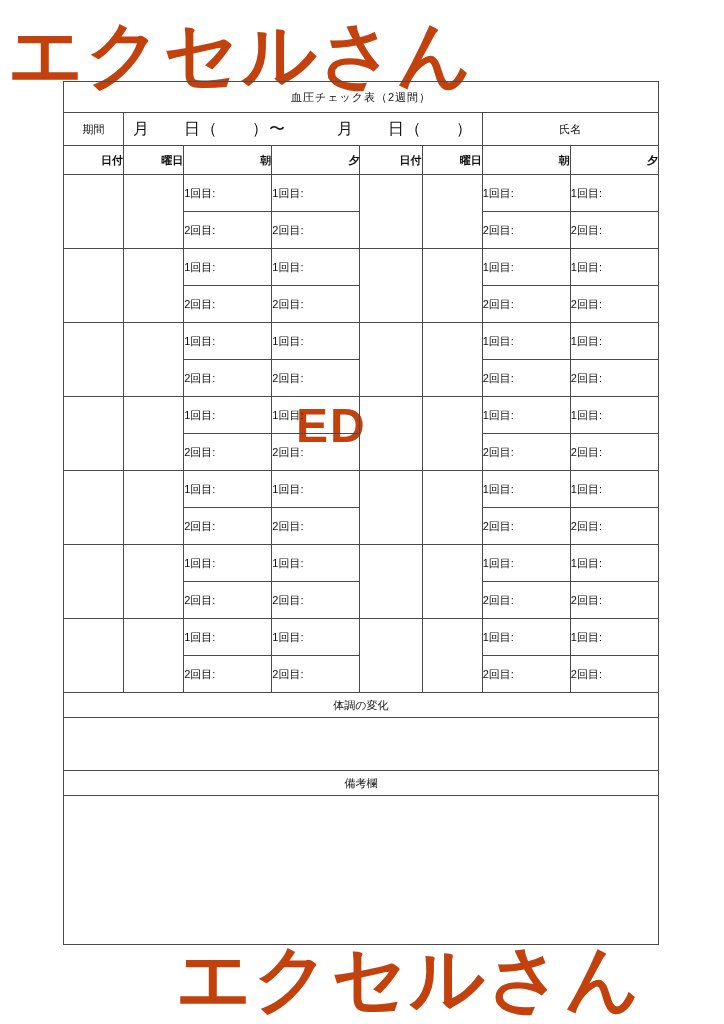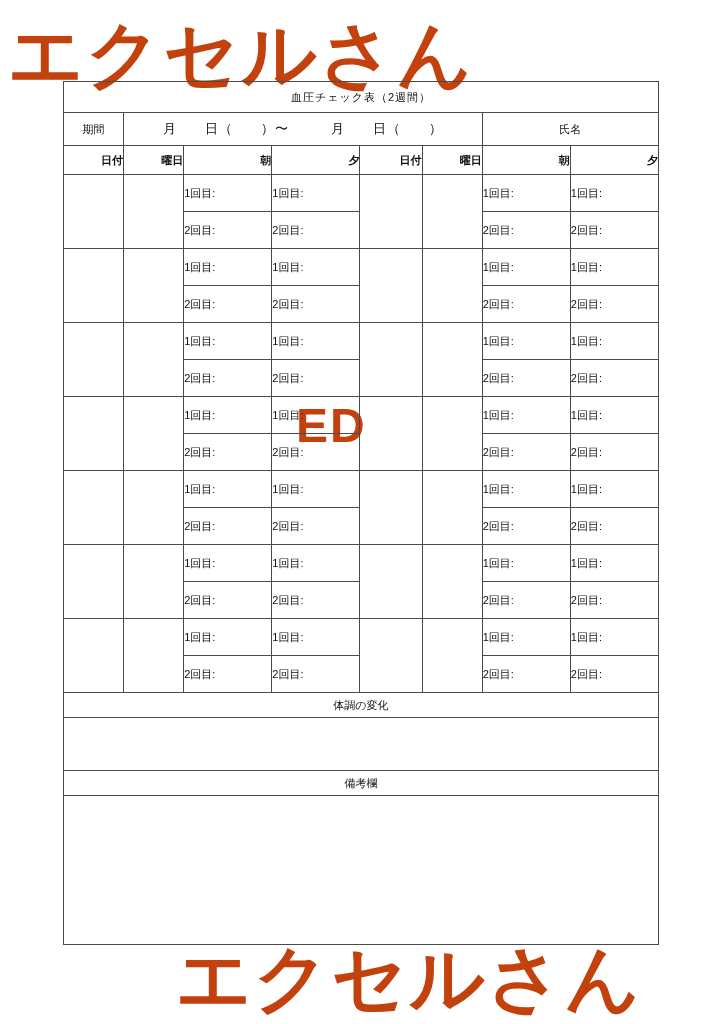--- a/index.html
+++ b/index.html
@@ -72,21 +72,21 @@
     vertical-align: middle;
   }
 
   .period-cell {
     height: 32px;
     text-align: center;
     vertical-align: middle;
     font-size: 11.5px;
   }
   .period-text {
-    font-size: 13px;
+    font-size: 16px;
     letter-spacing: 1px;
     text-align: center;
     display: block;
   }
   .name-cell {
     height: 32px;
     vertical-align: middle;
     text-align: center;
     padding-left: 7px;
     font-size: 11.5px;

